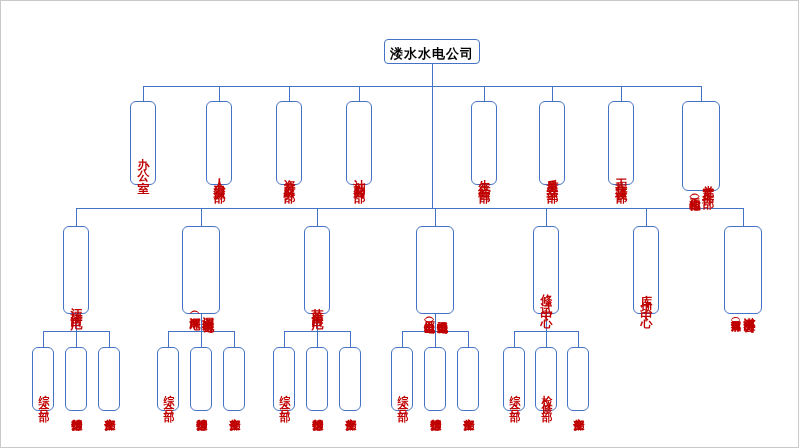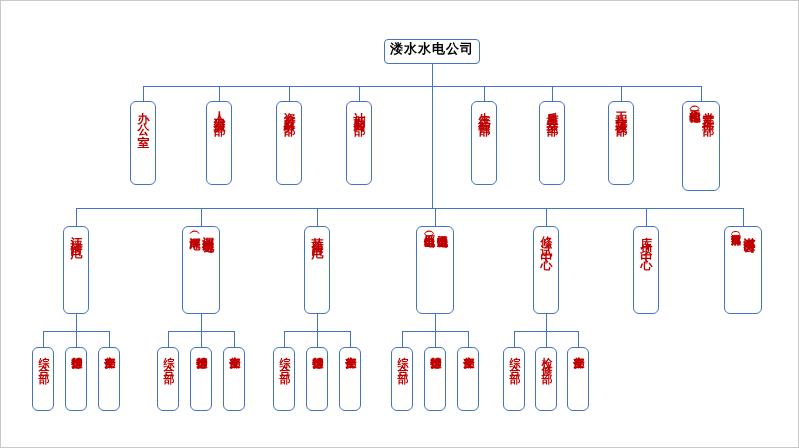--- a/index.html
+++ b/index.html
@@ -7,21 +7,21 @@
   .canvas {
     position:relative; width:799px; height:448px;
     background:#ffffff; border:1px solid #c9c9c9; overflow:hidden;
   }
   .line { position:absolute; background:#4472C4; }
   .line.v { width:1px; }
   .line.h { height:1px; }
   .node {
     position:absolute; background:#ffffff;
     border:1.5px solid #4472C4; border-radius:6px;
-    display:flex; align-items:flex-start; justify-content:center;
+    display:flex; align-items:flex-end; justify-content:center;
     color:#C00000; font-size:12px; font-weight:bold;
   }
   .node.root {
     color:#000000; font-weight:bold; font-size:13px; letter-spacing:1px;
     border-radius:4px;
   }
   .node.wide { flex-direction:row-reverse; gap:1px; }
   .vtext { writing-mode:vertical-rl; text-orientation:mixed; line-height:1.1; display:block; }
   .ls0 { letter-spacing:0; }
   .ls1 { letter-spacing:1px; }

